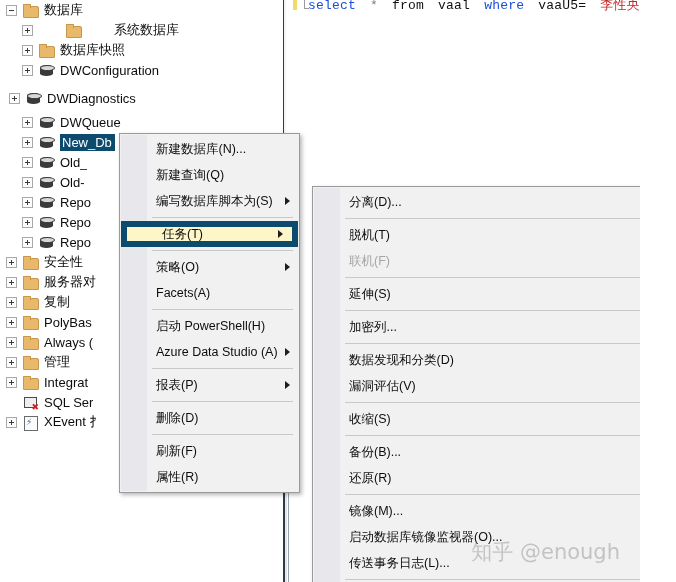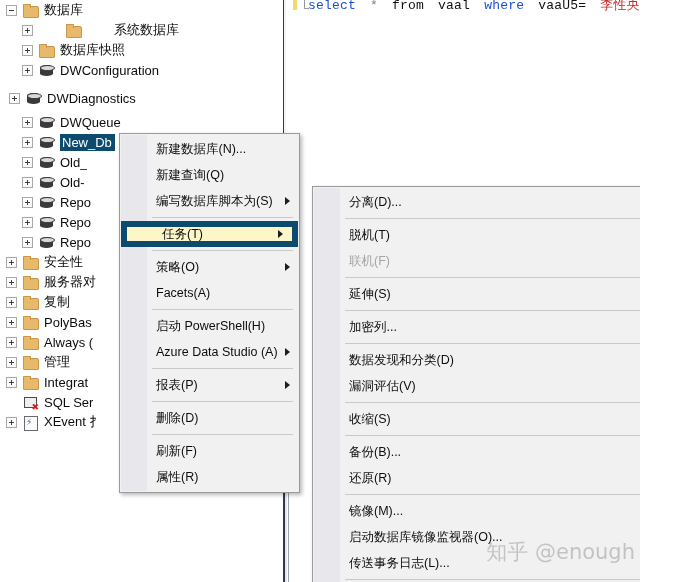--- a/index.html
+++ b/index.html
@@ -226,21 +226,21 @@
     margin: 3px 6px 3px 32px;
     z-index: 2;
   }
 
   #menu-main { left: 119px; top: 133px; width: 181px; }
   #menu-tasks { left: 312px; top: 186px; width: 364px; }
 
   
   #watermark {
     position: absolute;
-    right: 5px; bottom: 16px;
+    right: 20px; bottom: 16px;
     font-size: 21px;
     color: rgba(120,120,120,.38);
     font-family: "DejaVu Sans", sans-serif;
     white-space: nowrap;
     z-index: 50;
     pointer-events: none;
   }
 </style>
 </head>
 <body>

